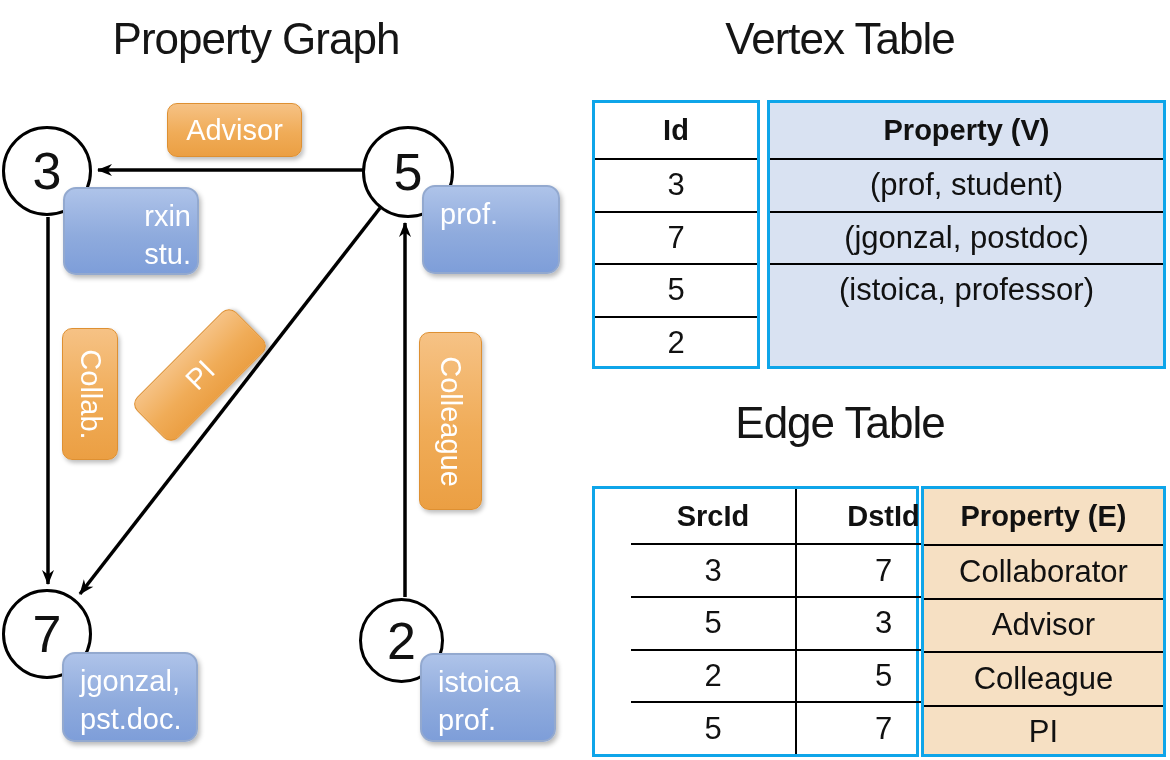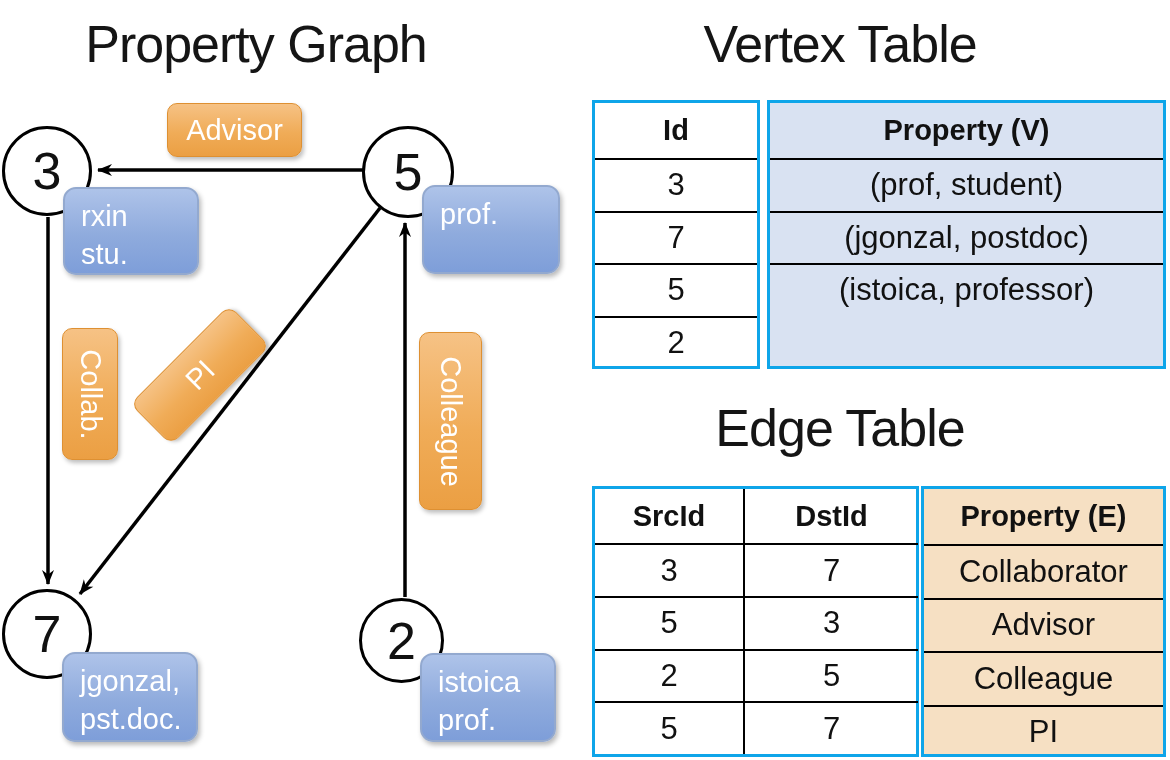--- a/index.html
+++ b/index.html
@@ -1,21 +1,21 @@
 <!DOCTYPE html>
 <html><head>
 <meta charset="utf-8">
 <style>
   html,body{margin:0;padding:0;background:#fff;}
   .canvas{
     position:relative;width:1170px;height:760px;background:#fff;overflow:hidden;
     font-family:"Liberation Sans", sans-serif;color:#111;
   }
   .title{
-    position:absolute;text-align:center;font-size:52px;font-weight:400;
+    position:absolute;text-align:center;font-size:44px;font-weight:400;
     letter-spacing:-1px;color:#151515;white-space:nowrap;
   }
   #graph-title{left:0;top:14px;width:512px;}
   #vertex-title{left:585px;top:14px;width:510px;}
   #edge-title{left:585px;top:398px;width:510px;}
 
   
   .node{
     position:absolute;border:3.5px solid #000;border-radius:50%;background:#fff;
     display:flex;align-items:center;justify-content:center;
@@ -26,21 +26,21 @@
   #node-7{left:2px;top:589px;width:90px;height:90px;}
   #node-2{left:359px;top:598px;width:85px;height:85px;}
 
   
   .vprop{
     position:absolute;border-radius:13px;box-sizing:border-box;
     background:linear-gradient(180deg,#AEC3E9 0%,#8FABDD 55%,#7E9ED9 100%);
     border:2px solid #93A9CF;box-shadow:2px 3px 5px rgba(0,0,0,0.28);
     color:#fff;font-size:29px;line-height:38px;padding:8px 6px 0 16px;
   }
-  #prop-rxin{left:63px;top:187px;width:136px;height:88px;}
+  #prop-rxin{left:63px;top:187px;width:136px;height:88px;text-align:right;}
   #prop-franklin{left:422px;top:185px;width:138px;height:89px;}
   #prop-jgonzal{left:62px;top:652px;width:136px;height:90px;}
   #prop-istoica{left:420px;top:653px;width:136px;height:89px;}
 
   
   .elabel{
     position:absolute;border-radius:10px;box-sizing:border-box;
     background:linear-gradient(180deg,#F6C285 0%,#F0AC58 55%,#EB9F43 100%);
     border:1.5px solid #DE9032;box-shadow:2px 3px 4px rgba(0,0,0,0.25);
     color:#fff;font-size:29px;display:flex;align-items:center;justify-content:center;
@@ -67,21 +67,21 @@
   #vtbl-id{left:592px;top:100px;width:168px;height:269px;}
   #vtbl-id .cell{height:52.6px;}
   #vtbl-id .hcell{height:55px;}
   #vtbl-prop{left:767px;top:100px;width:399px;height:269px;background:#D9E2F2;}
   #vtbl-prop .cell{height:52.6px;}
   #vtbl-prop .hcell{height:55px;}
 
   
   #etbl-ids{left:592px;top:486px;width:327px;height:271px;display:flex;}
   .ecol{flex:0 0 auto;display:flex;flex-direction:column;}
-  #ecol-src{width:148px;}
+  #ecol-src{width:164px;padding-left:36px;}
   #ecol-dst{width:173px;border-left:2px solid #000;}
   #etbl-ids .cell{height:53.5px;width:100%;}
   #etbl-ids .hcell{height:55px;}
   #etbl-prop{left:921px;top:486px;width:245px;height:271px;background:#F6E0C3;}
   #etbl-prop .cell{height:53.5px;}
   #etbl-prop .hcell{height:55px;}
 </style>
 </head>
 <body>
 

